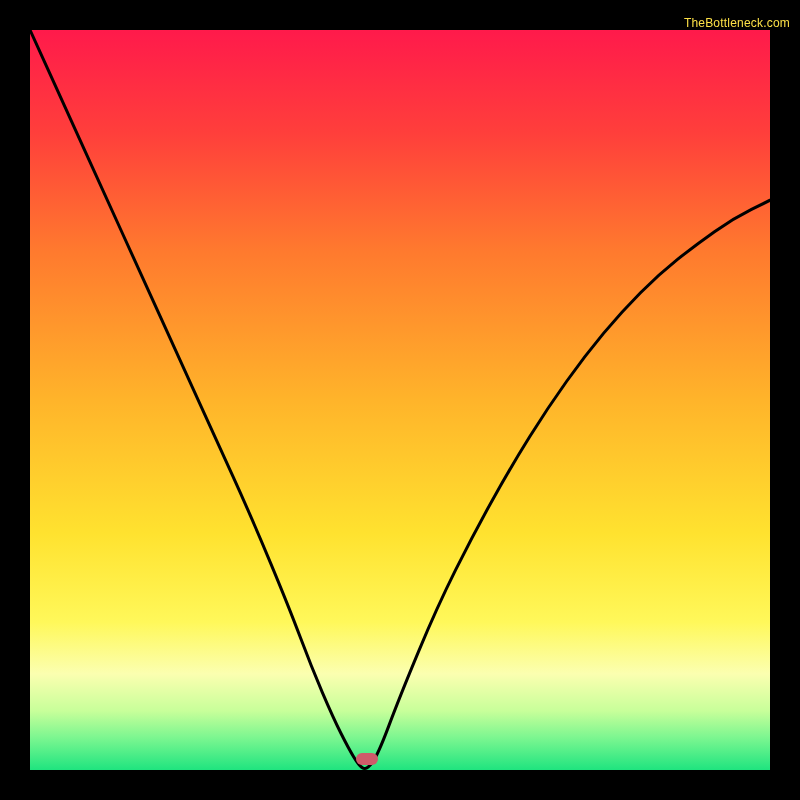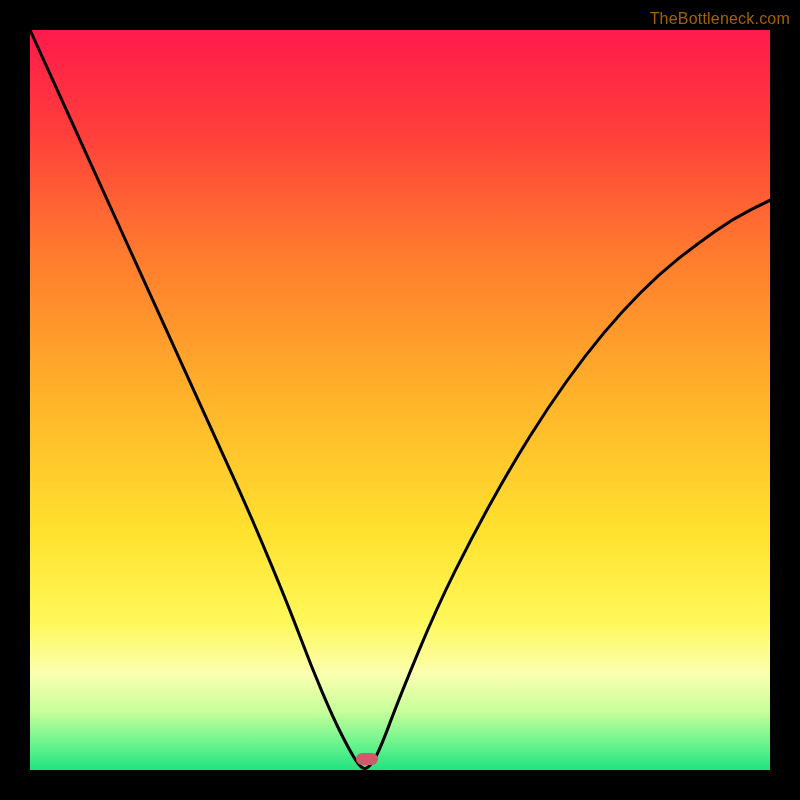--- a/index.html
+++ b/index.html
@@ -33,24 +33,24 @@
   .curve {
     position: absolute;
     left: 0;
     top: 0;
     width: 100%;
     height: 100%;
     pointer-events: none;
   }
   .watermark {
     position: absolute;
-    top: 10px;
+    top: 16px;
     right: 10px;
-    color: #a16207;
-    font-size: 16px;
+    color: #fde047;
+    font-size: 12px;
     font-weight: 500;
     letter-spacing: 0.2px;
   }
   .marker {
     position: absolute;
     
     border-radius: 6px;
     background: #cf5b6a;
   }
 </style>

